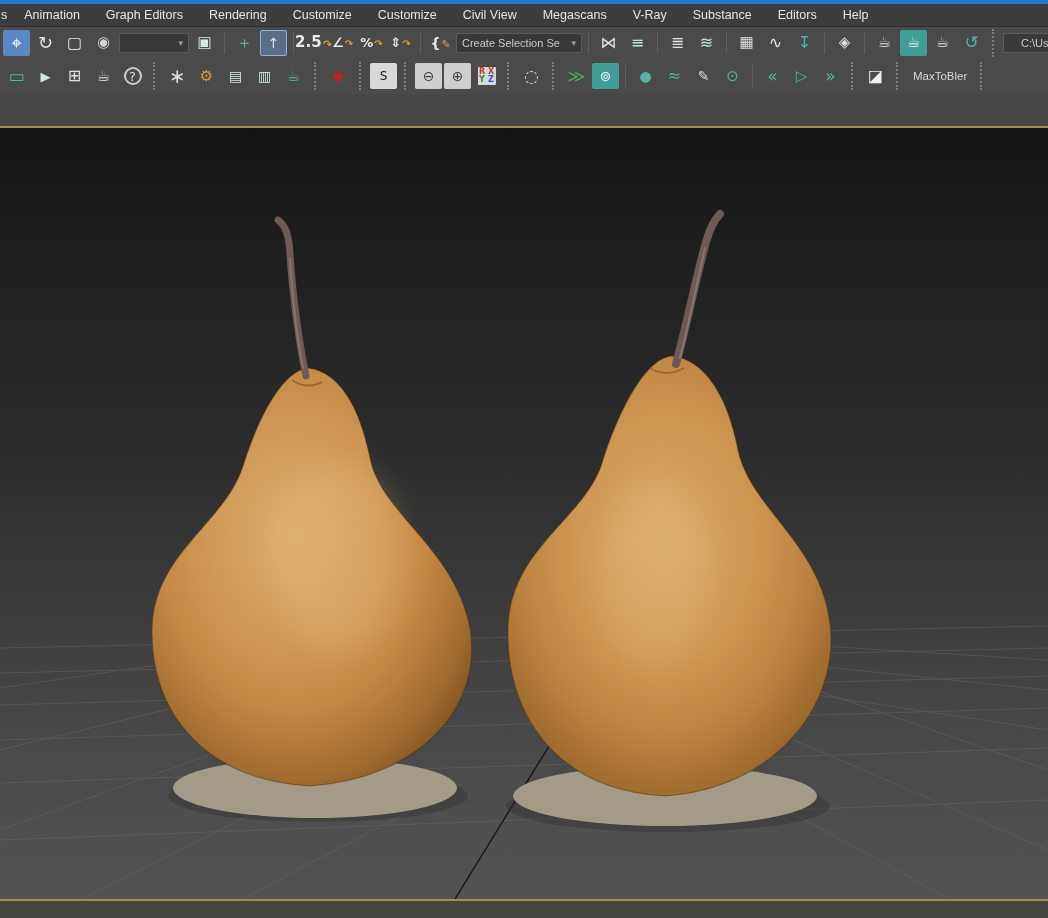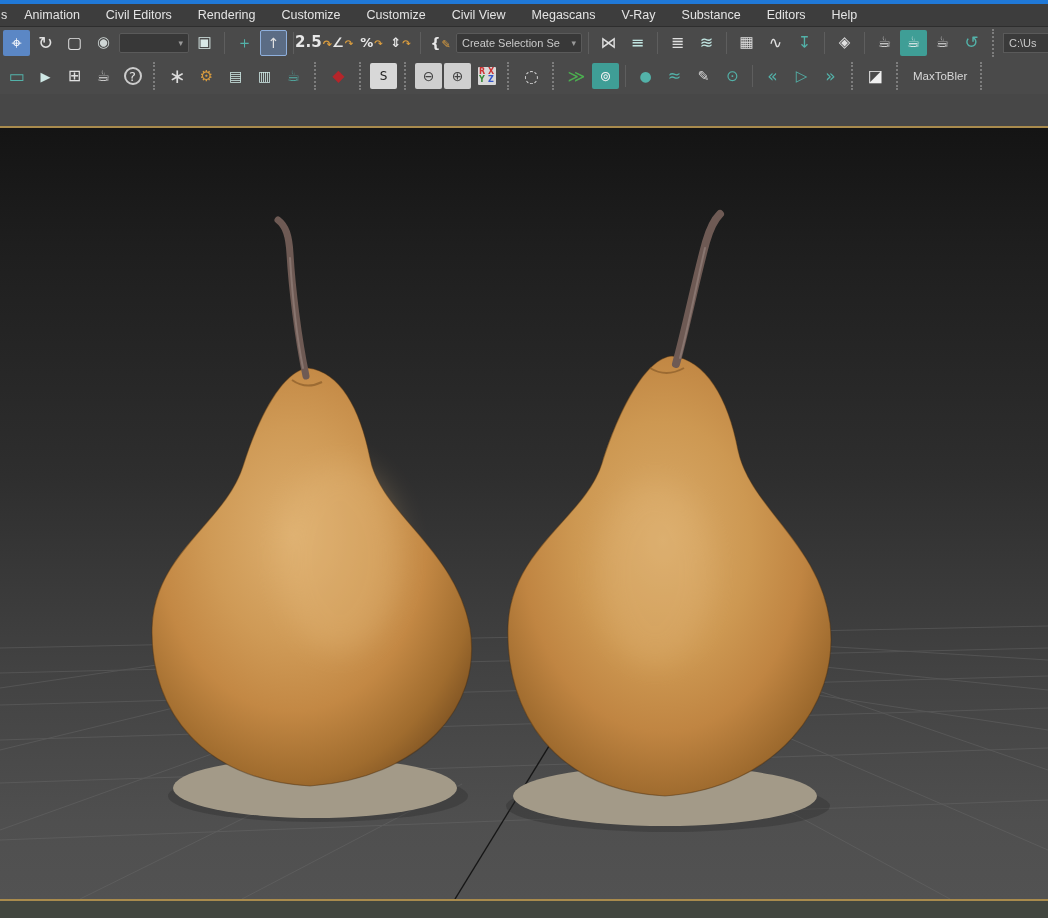--- a/index.html
+++ b/index.html
@@ -26,39 +26,39 @@
   .glyph{pointer-events:none; display:flex; align-items:center; justify-content:center; line-height:1;}
   .lrow{display:flex; align-items:flex-end; gap:1px; font-weight:bold;}
   .lgrid{display:flex; flex-wrap:wrap; width:18px; background:#d8d8d8; border-radius:1px; padding:1px 0;}
   .lgrid span{width:9px; font-size:8px; font-weight:bold; text-align:center; line-height:8px;}
   .sep{flex:0 0 auto; width:1px; height:22px; background:#5e5e5e; margin:0 4px;}
   .dotsep{flex:0 0 auto; width:4px; height:28px; border-left:2px dotted #7d7d7d; margin:0 5px;}
   .dropdown{flex:0 0 auto; height:20px; background:#383838; border:1px solid #5a5a5a; border-radius:2px;
     display:flex; align-items:center; justify-content:space-between; color:#c9c9c9; font-size:11px; padding:0 5px; cursor:pointer;}
   .dd-arrow{color:#9a9a9a; font-size:9px; margin-left:6px;}
   .field{flex:0 0 auto; height:20px; background:#3a3a3a; border:1px solid #5a5a5a; color:#c9c9c9; font-size:11px;
-    display:flex; align-items:center; padding:0 5px; overflow:hidden; white-space:nowrap;}
+    display:flex; align-items:center; padding:0 17px; overflow:hidden; white-space:nowrap;}
   .textbtn{flex:0 0 auto; background:transparent; border:none; color:#d8d8d8; font-size:11.5px; padding:0 6px; cursor:pointer;}
 
   #toolbar-gap{height:32px; background:#474747;}
   .gold-line{height:2px; background:var(--gold);}
   #viewport{position:relative; height:771px;
     background:linear-gradient(180deg,#141414 0%,#1e1e1e 15%,#2e2e2e 45%,#424242 70%,#4f4f4f 90%,#525252 100%);}
   #viewport svg{position:absolute; inset:0;}
   #bottom-strip{height:17px; background:#42463f;}
 </style>
 </head>
 <body>
 
 <div id="titlebar-strip"></div>
 
 <div id="menubar">
   <span class="menu-cropped">s</span>
 <div class="menu-item">Animation</div>
-    <div class="menu-item">Civil Editors</div>
+    <div class="menu-item">Graph Editors</div>
     <div class="menu-item">Rendering</div>
     <div class="menu-item">Customize</div>
     <div class="menu-item">Customize</div>
     <div class="menu-item">Civil View</div>
     <div class="menu-item">Megascans</div>
     <div class="menu-item">V-Ray</div>
     <div class="menu-item">Substance</div>
     <div class="menu-item">Editors</div>
     <div class="menu-item">Help</div>
   </div>

